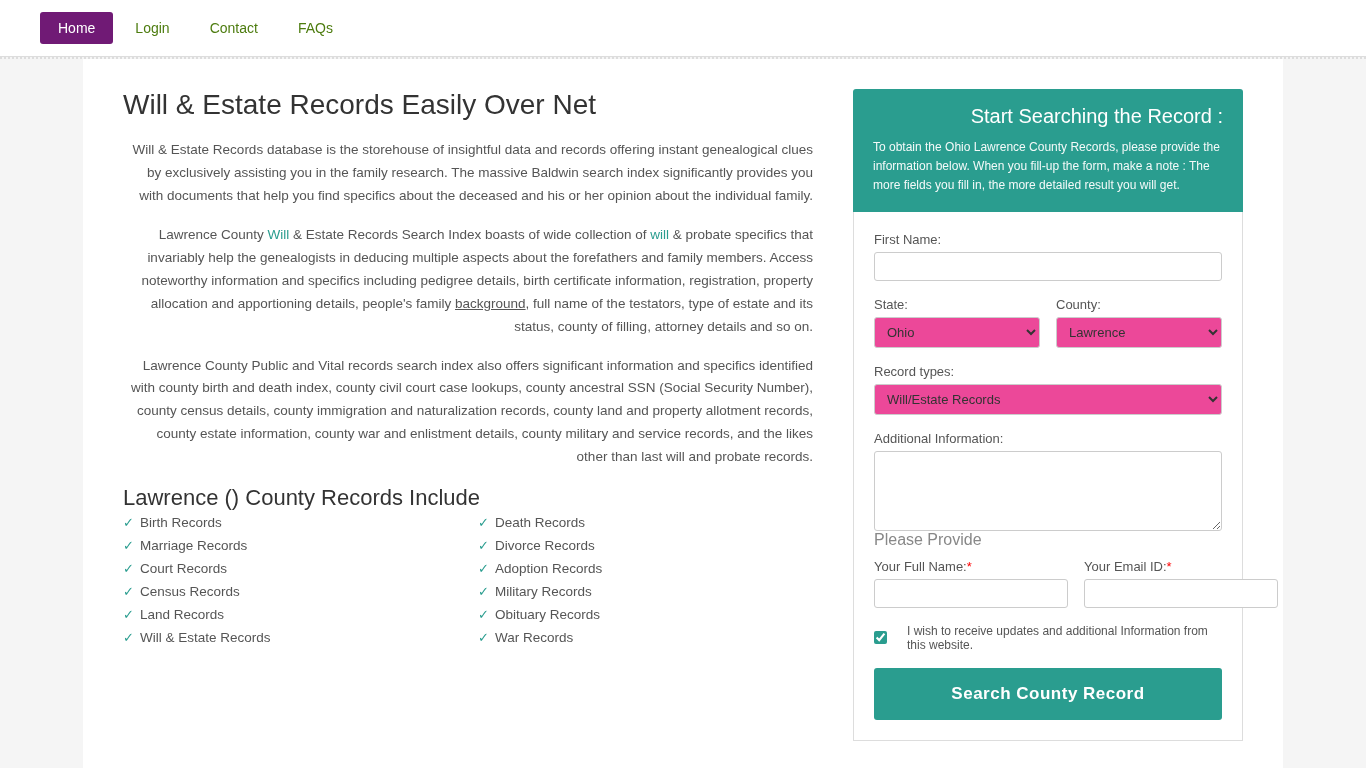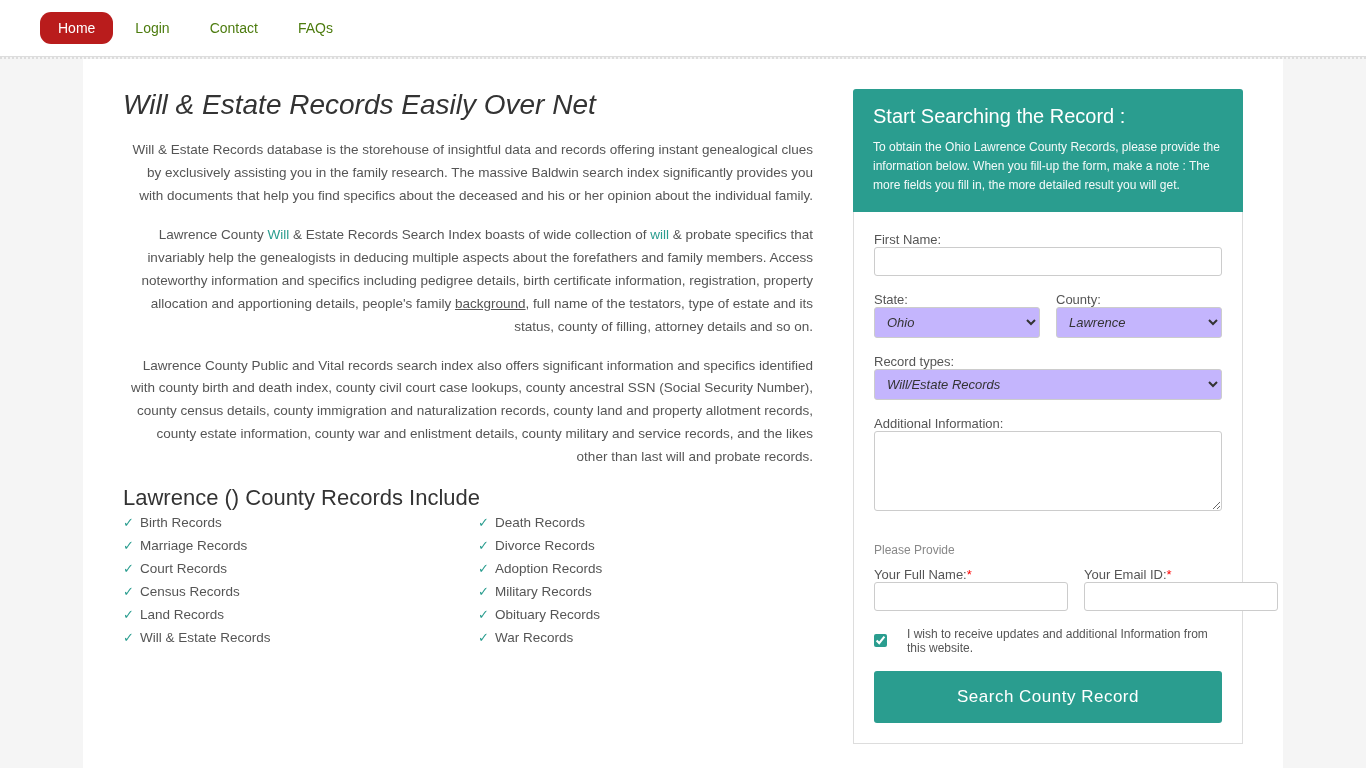--- a/index.html
+++ b/index.html
@@ -34,23 +34,22 @@
     }
     .nav-item {
       padding: 8px 18px;
       cursor: pointer;
       font-size: 14px;
       color: #4d7c0f;
       border-radius: 3px;
       text-decoration: none;
     }
     .nav-item.active {
-      background: #b91c1c;
+      background: #701a75;
       color: #fff;
-      border-radius: 11px;
     }
 
     
     .dotted-sep {
       border: none;
       border-top: 2px dotted #ddd;
       margin: 0;
     }
 
     
@@ -65,21 +64,20 @@
 
     
     .left-content {
       flex: 1;
     }
     .left-content h1 {
       font-size: 28px;
       font-weight: 300;
       color: #333;
       margin-bottom: 18px;
-      font-style: italic;
     }
     .left-content p {
       font-size: 13.5px;
       line-height: 1.7;
       color: #555;
       margin-bottom: 16px;
       text-align: right;
     }
     .left-content h2 {
       font-size: 22px;
@@ -113,20 +111,21 @@
     .form-header {
       background: #2a9d8f;
       color: #fff;
       padding: 16px 20px;
       border-radius: 3px 3px 0 0;
     }
     .form-header h3 {
       font-size: 20px;
       font-weight: 300;
       margin-bottom: 10px;
+      text-align: right;
     }
     .form-header p {
       font-size: 12px;
       line-height: 1.6;
       opacity: 0.95;
     }
     .form-body {
       background: #fff;
       border: 1px solid #ddd;
       border-top: none;
@@ -134,50 +133,49 @@
     }
     .form-row {
       display: flex;
       gap: 16px;
       margin-bottom: 16px;
     }
     .form-group {
       flex: 1;
       display: flex;
       flex-direction: column;
+      gap: 5px;
     }
     .form-group label {
       font-size: 13px;
       color: #555;
     }
     .form-group label .required { color: red; }
     .form-group input[type="text"],
     .form-group select,
     .form-group textarea {
       border: 1px solid #ccc;
       border-radius: 3px;
       padding: 6px 8px;
       font-size: 13px;
       color: #333;
       outline: none;
     }
     .form-group select {
       appearance: auto;
-      background: #c4b5fd;
-      font-style: italic;
+      background: #ec4899;
     }
     .form-group textarea {
       resize: vertical;
       height: 80px;
     }
     .please-provide {
-      font-size: 12px;
+      font-size: 16px;
       color: #888;
       margin-bottom: 10px;
-      margin-top: 32px;
     }
     .checkbox-row {
       display: flex;
       align-items: center;
       gap: 20px;
       margin-bottom: 16px;
     }
     .checkbox-row input[type="checkbox"] {
       accent-color: #2a9d8f;
       width: 15px;
@@ -187,21 +185,21 @@
       font-size: 12px;
       color: #555;
     }
     .search-btn {
       width: 100%;
       background: #2a9d8f;
       color: #fff;
       border: none;
       padding: 16px;
       font-size: 17px;
-      font-weight: 400;
+      font-weight: 700;
       cursor: pointer;
       border-radius: 3px;
       letter-spacing: 0.5px;
     }
 
     .full-width { width: 100%; }
   </style>
 </head>
 <body>
 

